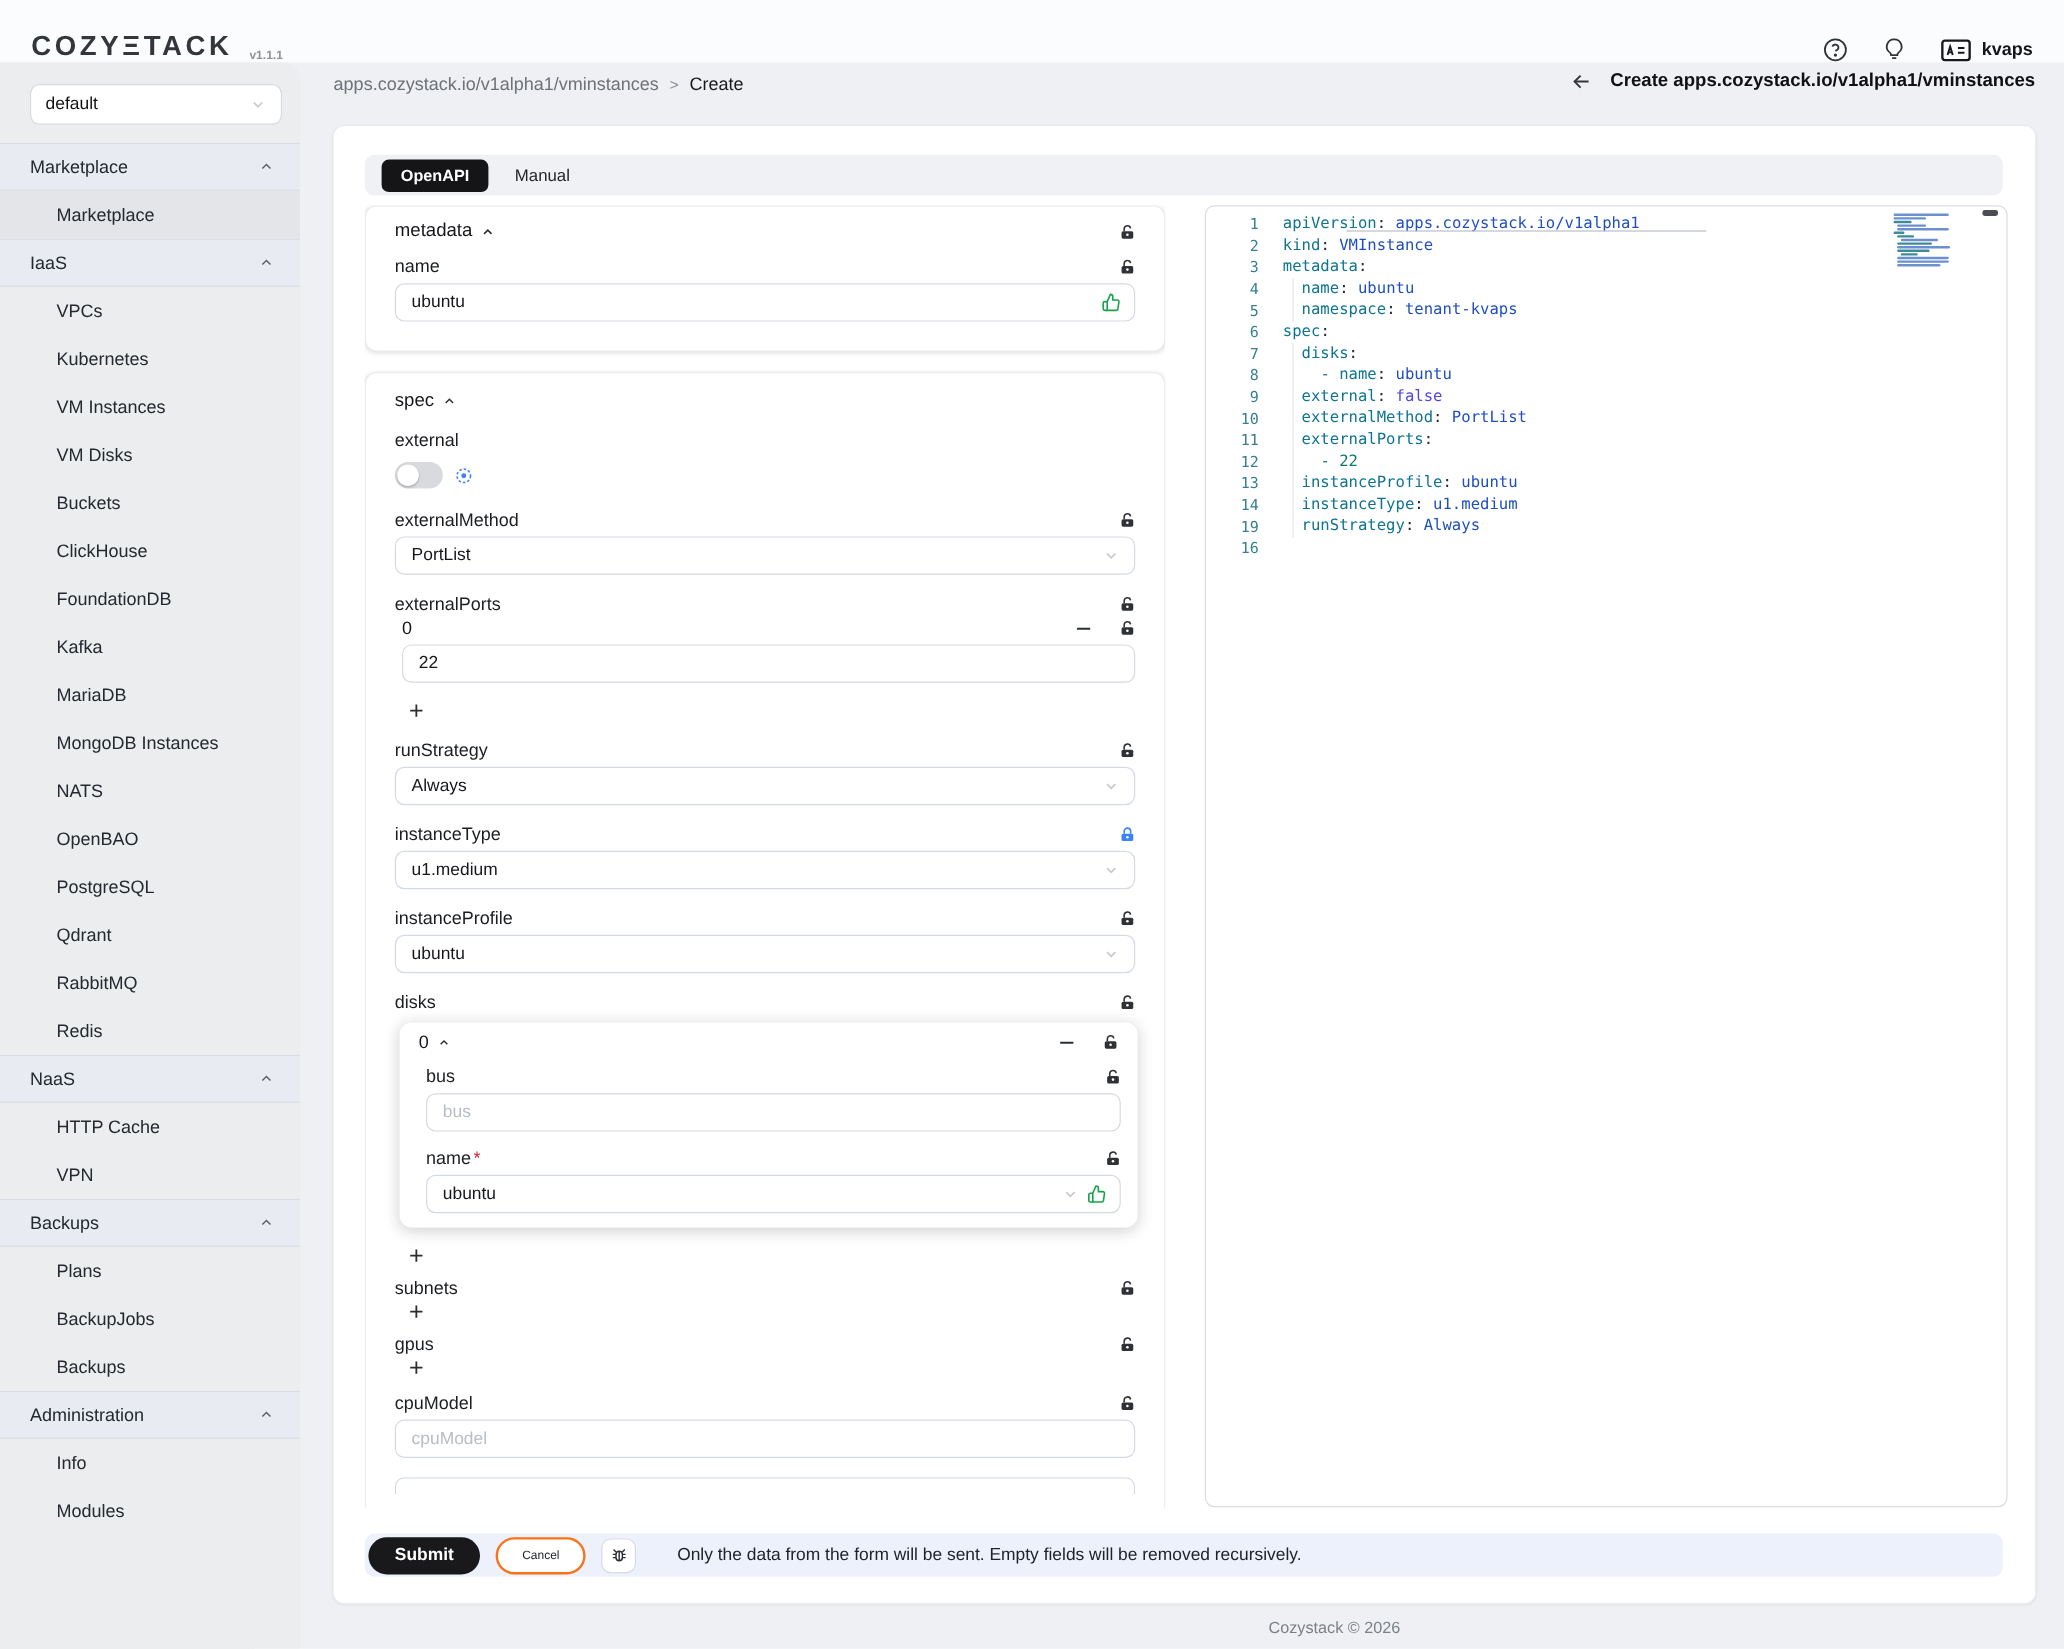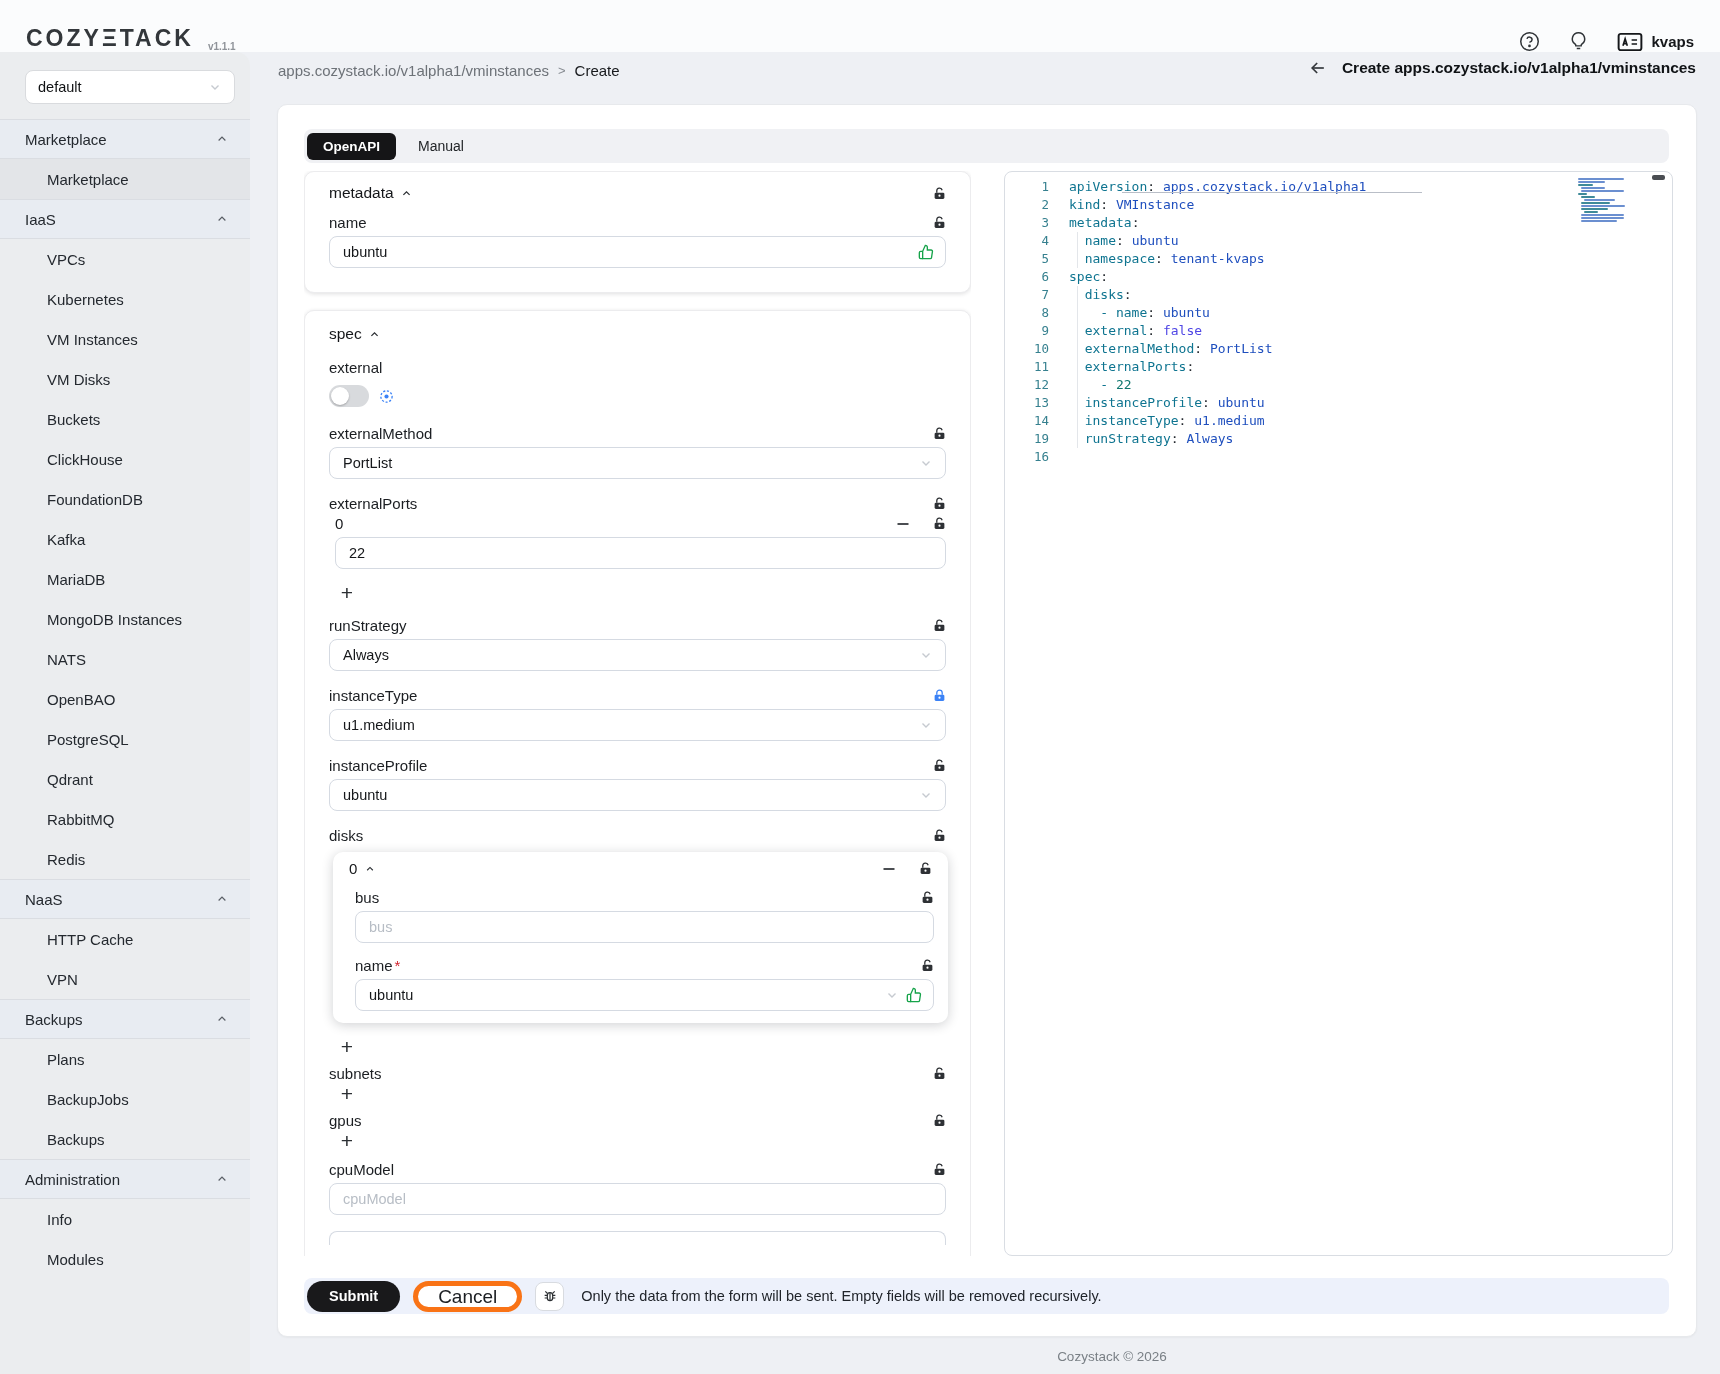--- a/index.html
+++ b/index.html
@@ -27,21 +27,21 @@
   
   .breadcrumb{position:absolute;left:278px;top:62px;font-size:15px;display:flex;align-items:center;gap:9px;}
   .crumb-path{color:#6d7278;}
   .crumb-sep{color:#868b91;font-size:13px;}
   .crumb-current{color:#17191c;font-weight:500;}
   .title-row{position:absolute;right:24px;top:58px;display:flex;align-items:center;gap:14px;}
   .back-arrow{color:#33373b;cursor:pointer;}
   .page-title{font-size:15.5px;font-weight:bold;color:#0f1215;}
   
   .card{position:absolute;left:277px;top:104px;width:1420px;height:1233px;background:#fff;border:1px solid #e7e9ec;border-radius:10px;box-shadow:0 1px 2px rgba(20,24,33,.04);}
-  .tabsbar{position:absolute;left:26px;right:27px;top:24px;height:34px;background:#f0f1f4;border-radius:8px;display:flex;align-items:center;padding:0 3px;gap:4px;}
+  .tabsbar{position:absolute;left:26px;right:27px;top:24px;height:34px;background:#f0f1f4;border-radius:8px;display:flex;align-items:center;padding:0 14px;gap:4px;}
   .tab{font-size:14px;padding:6px 18px;border-radius:6px;color:#232629;cursor:pointer;}
   .tab.active{background:var(--active-tab-bg);color:#fff;font-weight:bold;font-size:13.5px;padding:6px 16px;}
   
   .form-col{position:absolute;left:26px;top:66px;width:667px;height:1085px;overflow:hidden;}
   .fcard{background:#fff;border:1px solid #ececee;border-radius:10px;box-shadow:0 1px 4px rgba(25,28,35,.14);padding:12px 24px 24px;}
   .fcard.spec{margin-top:17px;padding-bottom:0;height:990px;}
   .row{display:flex;align-items:center;}
   .sec-title{font-size:15.5px;color:#15171a;}
   .sec-caret{margin-left:7px;color:#2b2f33;}
   .lock{margin-left:auto;color:#2e3135;cursor:pointer;}
@@ -78,23 +78,23 @@
   .code{padding-left:20px;white-space:pre;color:#24292f;}
   .tk-k{color:var(--code-key);} .tk-v{color:var(--code-value);} .tk-a{color:var(--code-atom);} .tk-n{color:var(--code-number);} .tk-p{color:#24292f;}
   .guide{position:absolute;left:72px;width:1px;background:#e3e6ea;}
   .underline1{position:absolute;left:117px;top:20px;width:300px;height:1px;background:#b9bec7;}
   .minimap{position:absolute;right:44px;top:6px;width:50px;}
   .minimap .bar{height:2px;margin-bottom:1px;border-radius:1px;}
   .mm-slider{position:absolute;right:7px;top:3px;width:13px;height:5px;border-radius:2px;background:#4a4d52;}
   
   .actionbar{position:absolute;left:26px;right:27px;top:1173px;height:36px;background:#edf1fb;border-radius:8px;display:flex;align-items:center;padding:0 3px;gap:13px;}
   .btn-submit{height:31px;background:#19191b;color:#fff;border:none;border-radius:16px;padding:0 22px;font-size:14.5px;font-weight:bold;font-family:inherit;cursor:pointer;}
-  .btn-cancel{height:31px;background:#fff;color:#1b1e22;border:5px solid #f97316;border-radius:16px;padding:0 20px;font-size:19px;font-family:inherit;cursor:pointer;text-align:center;}
+  .btn-cancel{height:31px;background:#fff;color:#1b1e22;border:2px solid #f97316;border-radius:16px;padding:0 20px;font-size:10px;font-family:inherit;cursor:pointer;text-align:center;}
   .btn-bug{width:29px;height:29px;background:#fff;border:1px solid #d8dbe0;border-radius:8px;display:flex;align-items:center;justify-content:center;color:#2b2f33;cursor:pointer;}
-  .action-note{font-size:14.5px;color:#20242a;margin-left:4px;}
+  .action-note{font-size:14.5px;color:#20242a;margin-left:21px;}
   
   .footer{position:absolute;left:277px;width:1420px;top:1349px;text-align:center;padding-left:250px;font-size:13.5px;color:#7a8086;}
 </style>
 </head>
 <body>
 
 <div class="header">
   <span class="logo">COZYΞTACK</span>
   <span class="version">v1.1.1</span>
   <div class="header-right">

